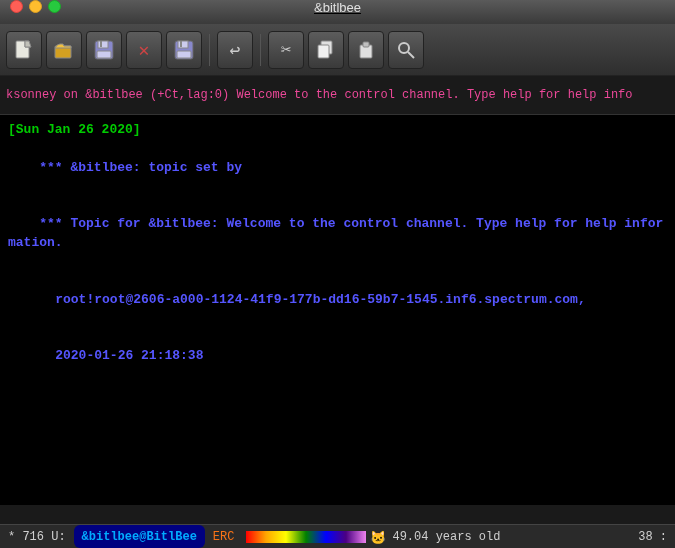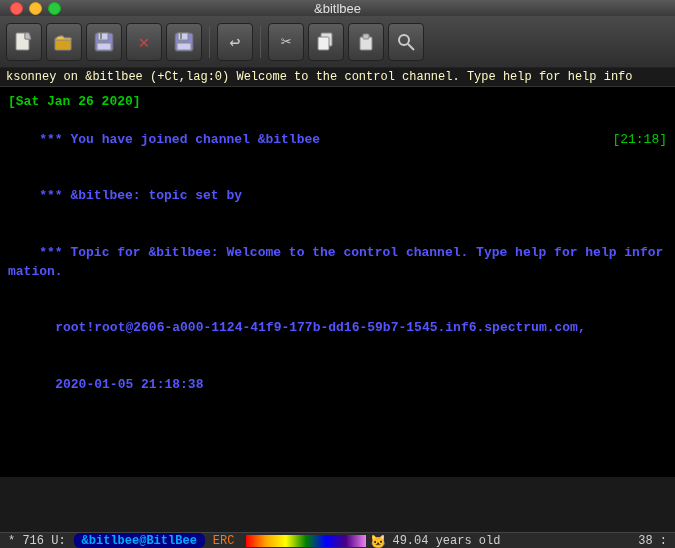--- a/index.html
+++ b/index.html
@@ -7,25 +7,26 @@
       width: 675px;
       height: 548px;
       background: #1a1a1a;
       font-family: 'Courier New', Courier, monospace;
       overflow: hidden;
     }
 
     
     #titlebar {
       background: linear-gradient(to bottom, #5a5a5a, #3a3a3a);
-      height: 16px;
-      display: flex;
-      align-items: center;
+      height: 24px;
+      display: flex;
+      align-items: flex-start;
       justify-content: center;
       position: relative;
+      text-decoration: underline;
     }
     #window-controls {
       position: absolute;
       left: 10px;
       display: flex;
       gap: 6px;
       align-items: center;
     }
     .wc-btn {
       width: 13px;
@@ -68,23 +69,23 @@
     .tb-sep {
       width: 1px;
       height: 32px;
       background: #555;
       margin: 0 3px;
     }
 
     
     #infobar {
       background: #1a1a1a;
-      color: #fef9c3;
+      color: #ec4899;
       font-size: 12px;
-      padding: 2px 6px;
+      padding: 12px 6px;
       white-space: nowrap;
       overflow: hidden;
       border-bottom: 1px solid #333;
       font-family: 'Courier New', Courier, monospace;
     }
 
     
     #chat-area {
       background: #000000;
       padding: 6px 8px;
@@ -99,21 +100,21 @@
     .green { color: #00cc00; }
     .blue  { color: #5555ff; }
     .bold  { font-weight: bold; }
 
     
     #statusbar {
       position: absolute;
       bottom: 0;
       left: 0;
       right: 0;
-      height: 16px;
+      height: 24px;
       background: #2a2a2a;
       display: flex;
       align-items: center;
       font-size: 12px;
       font-family: 'Courier New', Courier, monospace;
       color: #d0d0d0;
       border-top: 1px solid #444;
     }
     #status-left {
       padding: 0 8px;
@@ -215,36 +216,33 @@
       <line x1="12" y1="12" x2="18" y2="18" stroke="#ccc" stroke-width="2"></line>
     </svg>
   </div>
 </div>
 
 <div id="infobar">
   <span>ksonney on &amp;bitlbee (+Ct,lag:0) Welcome to the control channel. Type help for help info</span>
 </div>
 
 <div id="chat-area">
-  <div class="line green bold">[Sat Jan 26 2020]</div>
-  <div class="line">
-    <span class="blue bold">*** You have joined channel &amp;bitlbee</span><span class="green" style="float:right">[21:18]</span>
-  </div>
+  <div class="line green bold">[Sun Jan 26 2020]</div>
   <div style="clear:both"></div>
   <div class="line blue bold">
     <span>*** &amp;bitlbee: topic set by</span>
   </div>
   <div class="line blue bold">
     <span>*** Topic for &amp;bitlbee: Welcome to the control channel. Type help for help information.</span>
   </div>
   <div class="line blue bold" style="padding-left: 16px;">
     <span>root!root@2606-a000-1124-41f9-177b-dd16-59b7-1545.inf6.spectrum.com,</span>
   </div>
   <div class="line blue bold" style="padding-left: 16px;">
-    <span>2020-01-05 21:18:38</span>
+    <span>2020-01-26 21:18:38</span>
   </div>
   <div class="line">
     
     
   </div>
 
 </div>
 
 <div id="statusbar">
   <div id="status-left" class="status-segment">

